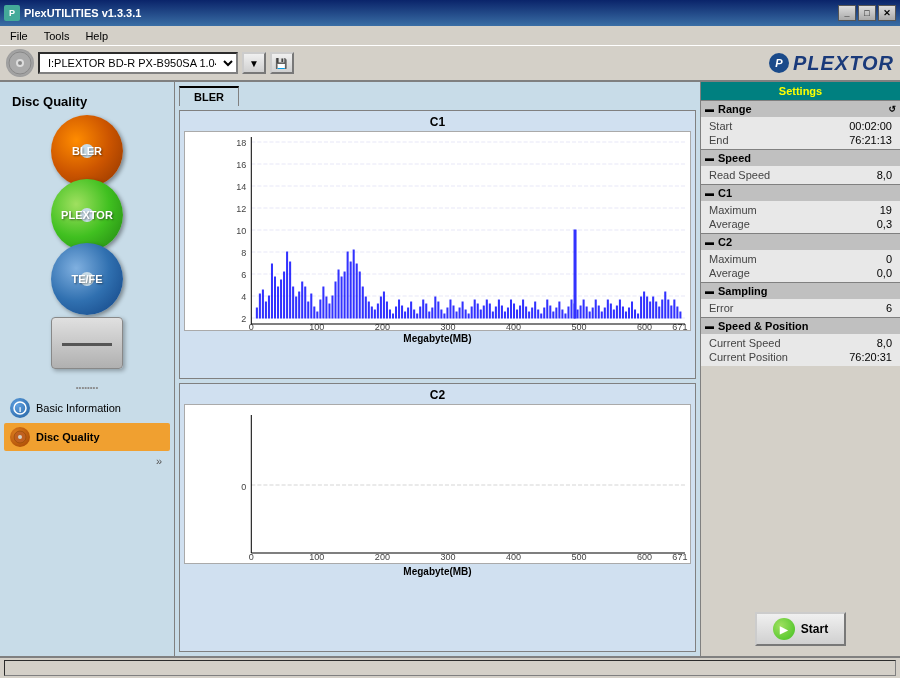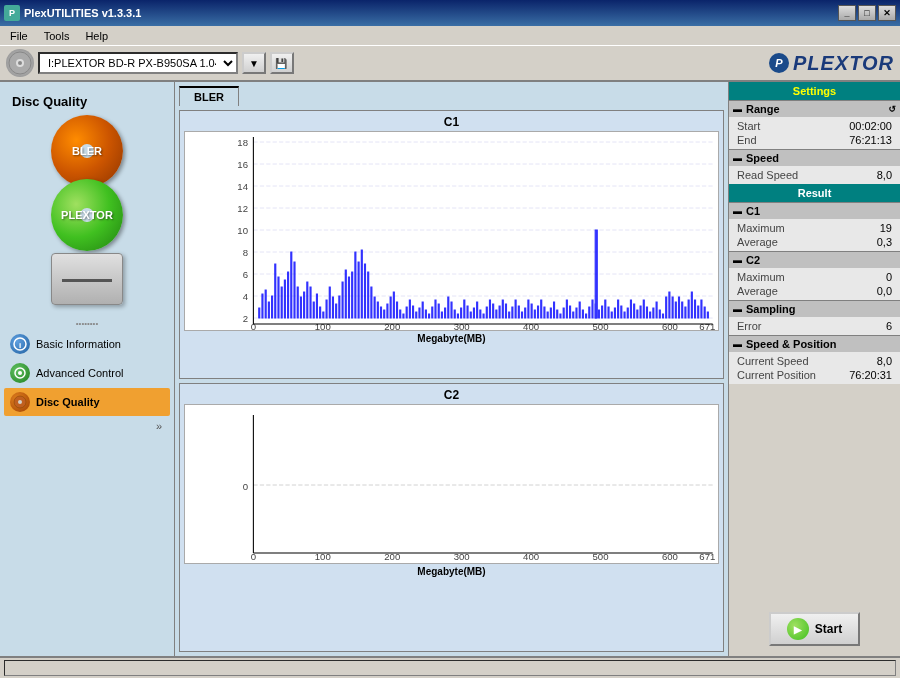--- a/index.html
+++ b/index.html
@@ -300,21 +300,21 @@
       font-size: 10px;
       font-weight: bold;
       margin-top: 2px;
     }
 
     
     svg { display: block; }
 
     
     .right-panel {
-      width: 172px;
+      width: 200px;
       background: #d4d0c8;
       border-left: 1px solid #808080;
       display: flex;
       flex-direction: column;
     }
     .settings-header {
       background: #008080;
       color: #ffff00;
       font-weight: bold;
       text-align: center;
@@ -448,46 +448,42 @@
         <div class="disc-bler">
           <span style="position: relative; z-index: 1; font-size: 11px; font-weight: bold; color: white; text-shadow: 1px 1px 2px rgba(0,0,0,0.5);">BLER</span>
         </div>
       </div>
       <div class="disc-icon-btn">
         <div class="disc-jitter">
           <span style="position: relative; z-index: 1; font-size: 11px; font-weight: bold; color: white; text-shadow: 1px 1px 2px rgba(0,0,0,0.5);">PLEXTOR</span>
         </div>
       </div>
       <div class="disc-icon-btn">
+        <div class="disc-tefe">
+          <span style="position: relative; z-index: 1; font-size: 11px; font-weight: bold; color: white; text-shadow: 1px 1px 2px rgba(0,0,0,0.5);">TE/FE</span>
+        </div>
+      </div>
+      <div class="disc-icon-btn">
         <div class="disc-drive">
           <div class="disc-drive-slot"></div>
         </div>
       </div>
     </div>
 
     <div class="sidebar-dots">••••••••</div>
 
     <div class="nav-items">
       <div class="nav-item">
         <div class="nav-icon nav-icon-info">
           <svg width="14" height="14" viewBox="0 0 14 14">
             <circle cx="7" cy="7" r="6" fill="none" stroke="white" stroke-width="1.5"></circle>
             <text x="7" y="10.5" text-anchor="middle" fill="white" font-size="8" font-weight="bold">i</text>
           </svg>
         </div>
         <span>Basic Information</span>
-      </div>
-      <div class="nav-item">
-        <div class="nav-icon nav-icon-ctrl">
-          <svg width="14" height="14" viewBox="0 0 14 14">
-            <circle cx="7" cy="7" r="5" fill="none" stroke="white" stroke-width="1.5"></circle>
-            <circle cx="7" cy="7" r="2" fill="white"></circle>
-          </svg>
-        </div>
-        <span>Advanced Control</span>
       </div>
       <div class="nav-item active">
         <div class="nav-icon nav-icon-disc">
           <svg width="14" height="14" viewBox="0 0 14 14">
             <circle cx="7" cy="7" r="6" fill="#c06020" stroke="#804000" stroke-width="0.5"></circle>
             <circle cx="7" cy="7" r="2" fill="#d4d0c8"></circle>
           </svg>
         </div>
         <span>Disc Quality</span>
       </div>
@@ -748,21 +744,20 @@
         <span>Speed</span>
       </div>
       <div class="section-body">
         <div class="settings-row">
           <span class="label">Read Speed</span>
           <span class="value">8,0</span>
         </div>
       </div>
     </div>
 
-    <div class="result-header">Result</div>
 
     <div class="settings-section">
       <div class="section-header">
         <span class="section-collapse">▬</span>
         <span>C1</span>
       </div>
       <div class="section-body">
         <div class="settings-row">
           <span class="label">Maximum</span>
           <span class="value">19</span>

